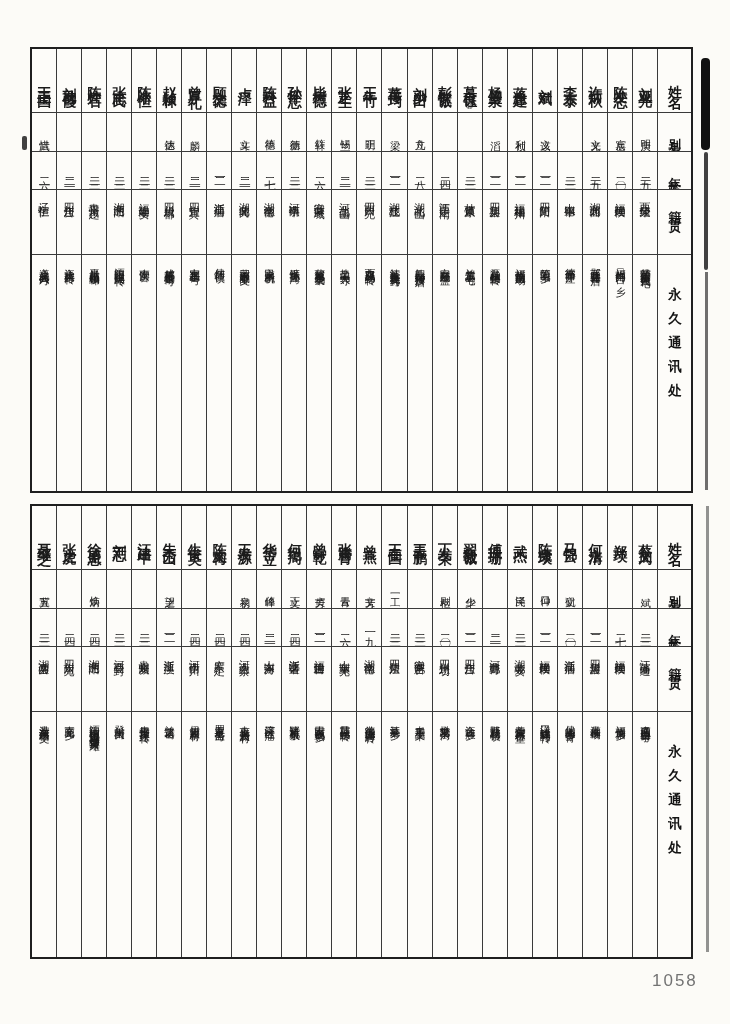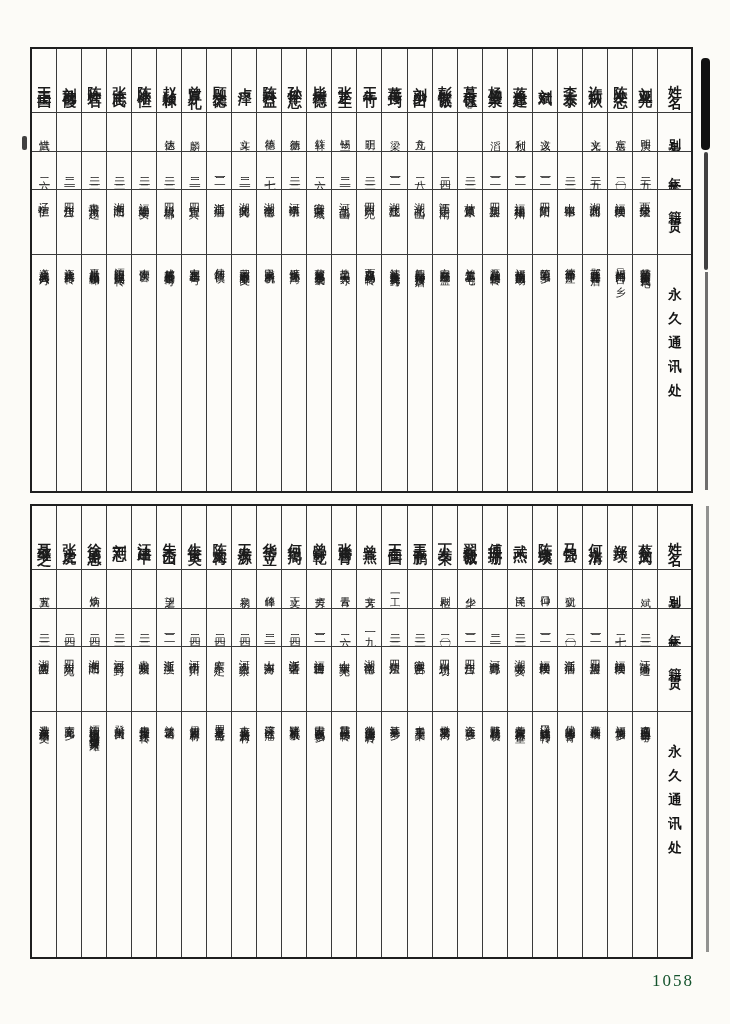--- a/index.html
+++ b/index.html
@@ -57,22 +57,22 @@
   
   .hdr .cell{justify-content:center;}
   .hdr .vtxt{font-weight:700;color:#141414;}
   .hdr .h-name{font-size:14px;letter-spacing:11px;padding-top:8px;}
   .hdr .h-alias{font-size:12.5px;letter-spacing:4px;}
   .hdr .h-age{font-size:12.5px;letter-spacing:4px;}
   .hdr .h-native{font-size:13px;letter-spacing:9px;padding-top:7px;}
   .hdr .h-address{font-size:13.5px;letter-spacing:24px;padding-top:16px;}
   .pageno{
     position:absolute;top:971px;left:652px;
-    font-size:17px;letter-spacing:2px;color:#14532d;
-    font-family:Liberation Serif, serif;
+    font-size:17px;letter-spacing:2px;color:#737373;
+    font-family:Liberation Sans, sans-serif;
   }
   .artifact{position:absolute;background:#111;}
   .a1{left:701px;top:58px;width:9px;height:92px;border-radius:4px;}
   .a2{left:704px;top:152px;width:4px;height:118px;opacity:.8;border-radius:2px;}
   .a3{left:705px;top:272px;width:3px;height:218px;opacity:.6;}
   .a4{left:706px;top:506px;width:3px;height:446px;opacity:.45;}
   .a5{left:22px;top:136px;width:5px;height:14px;opacity:.8;border-radius:2px;}
 </style>
 </head>
 <body>

